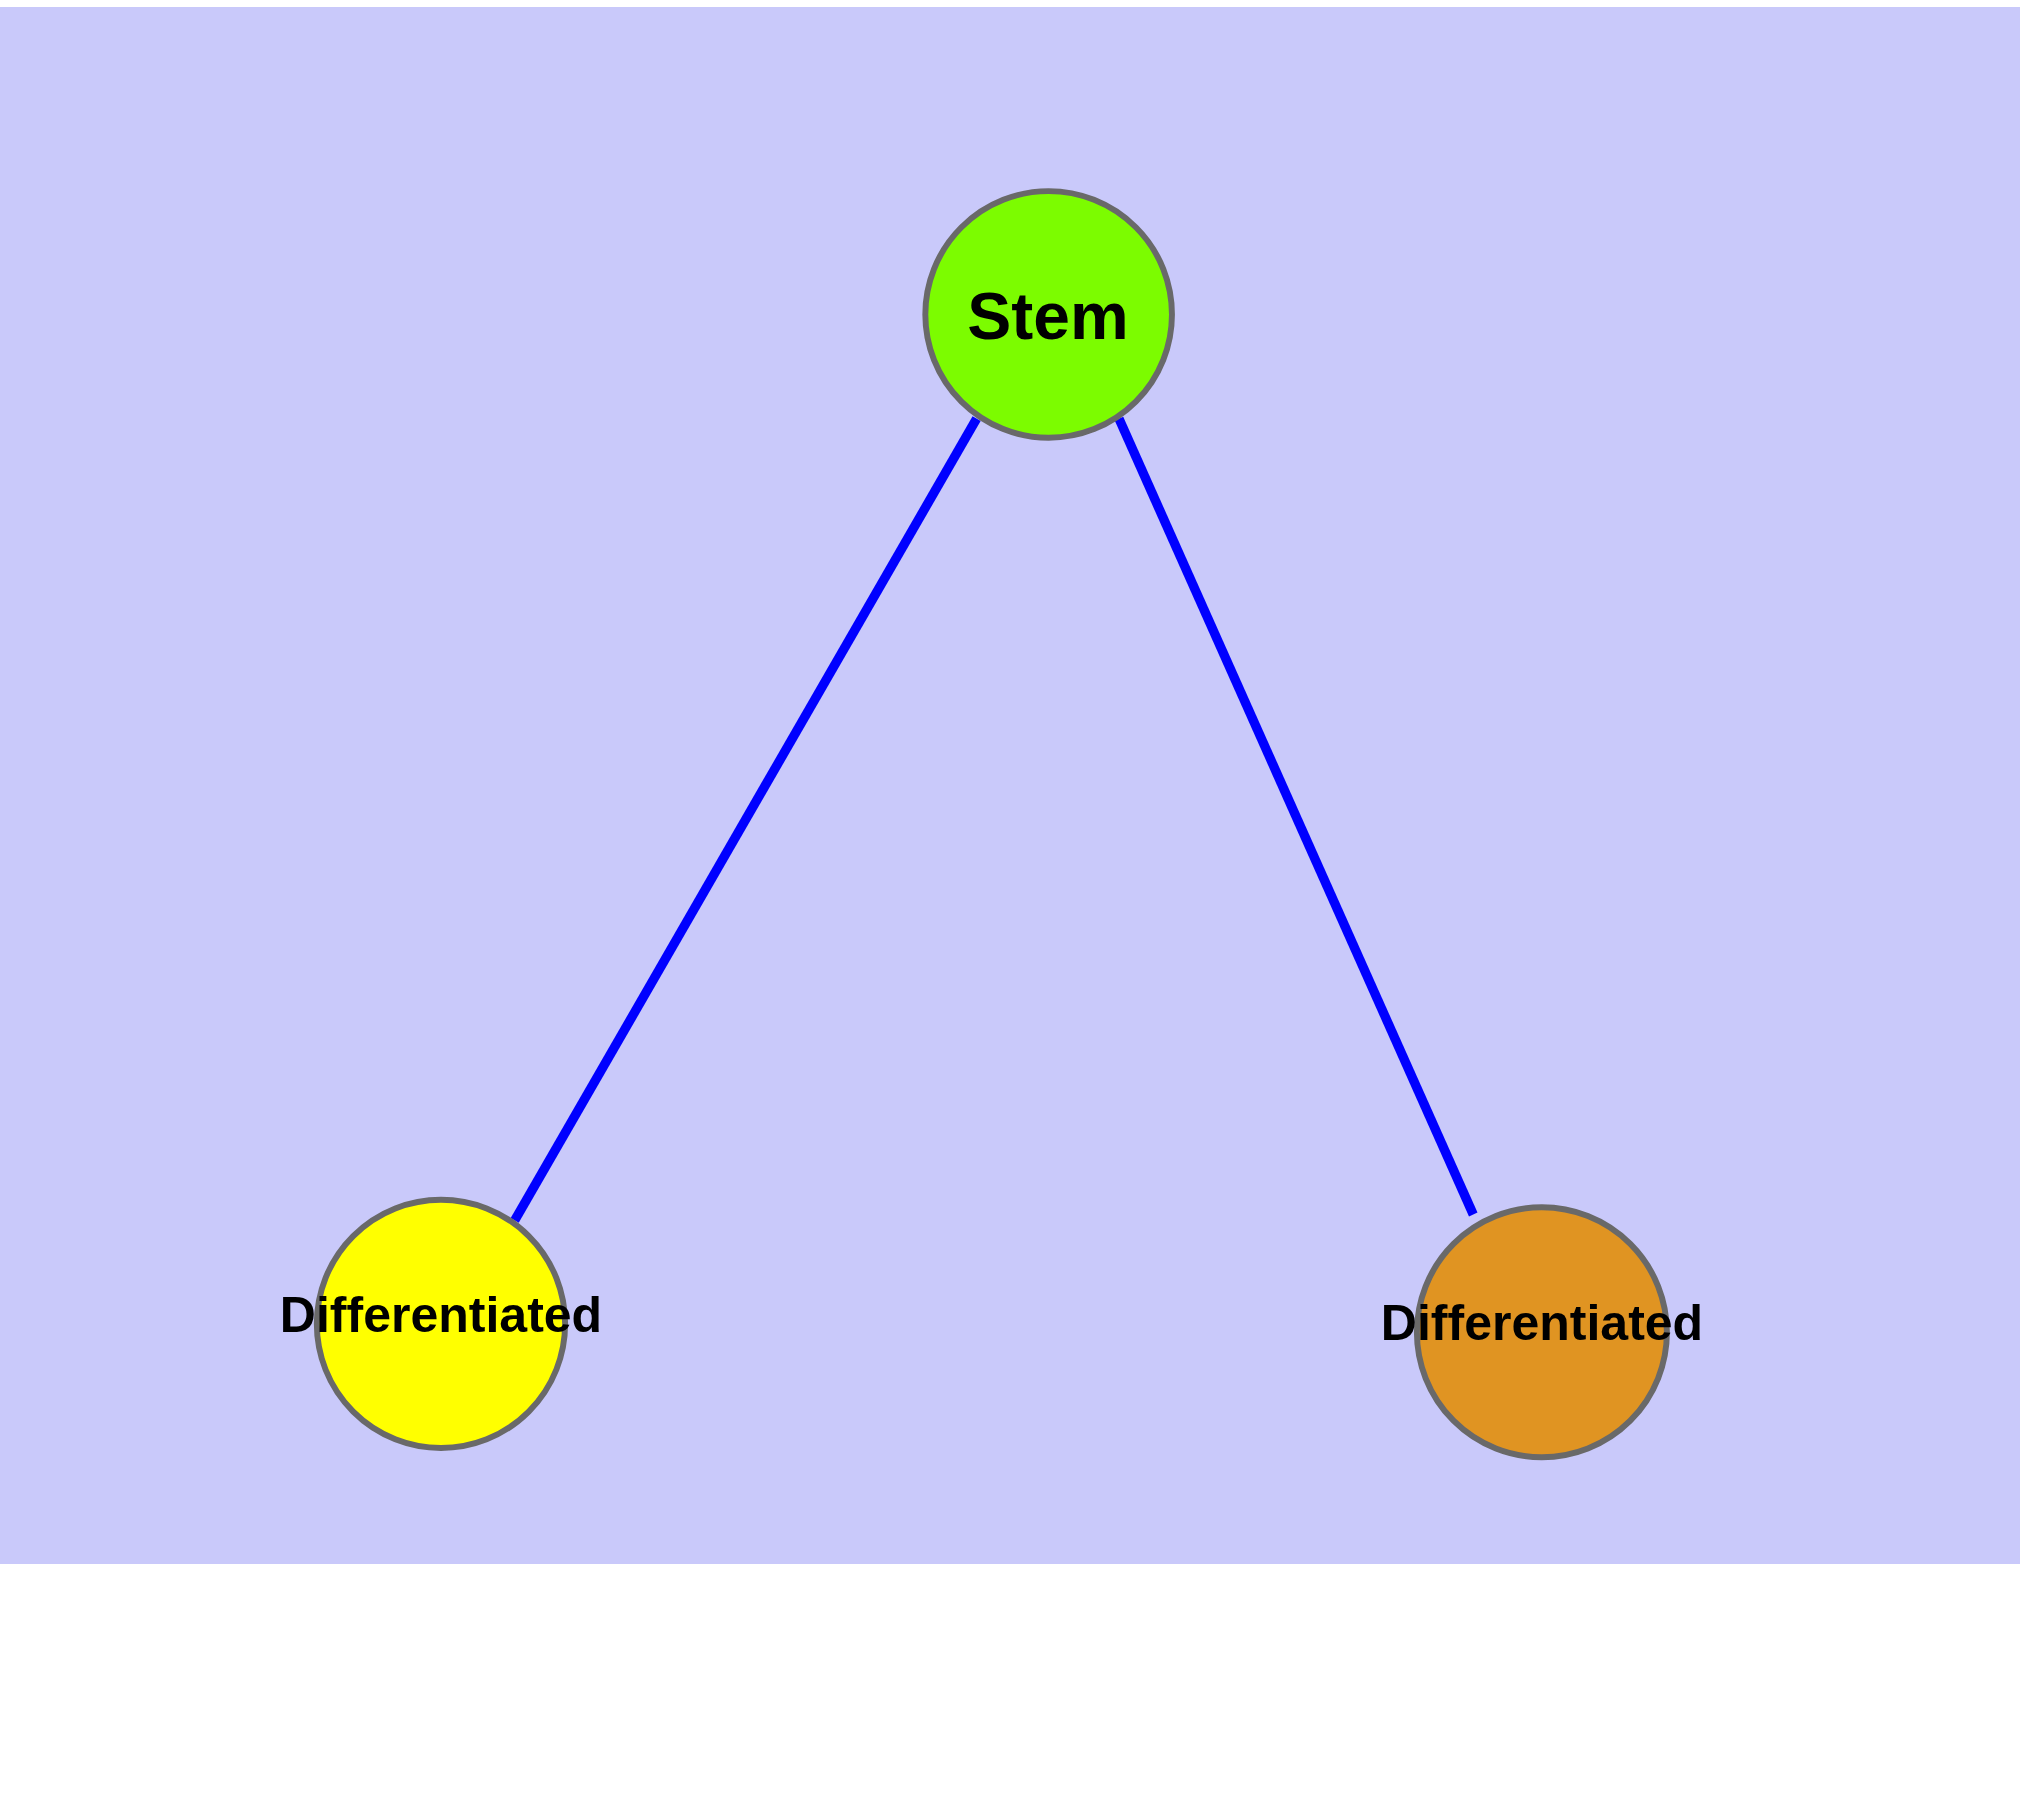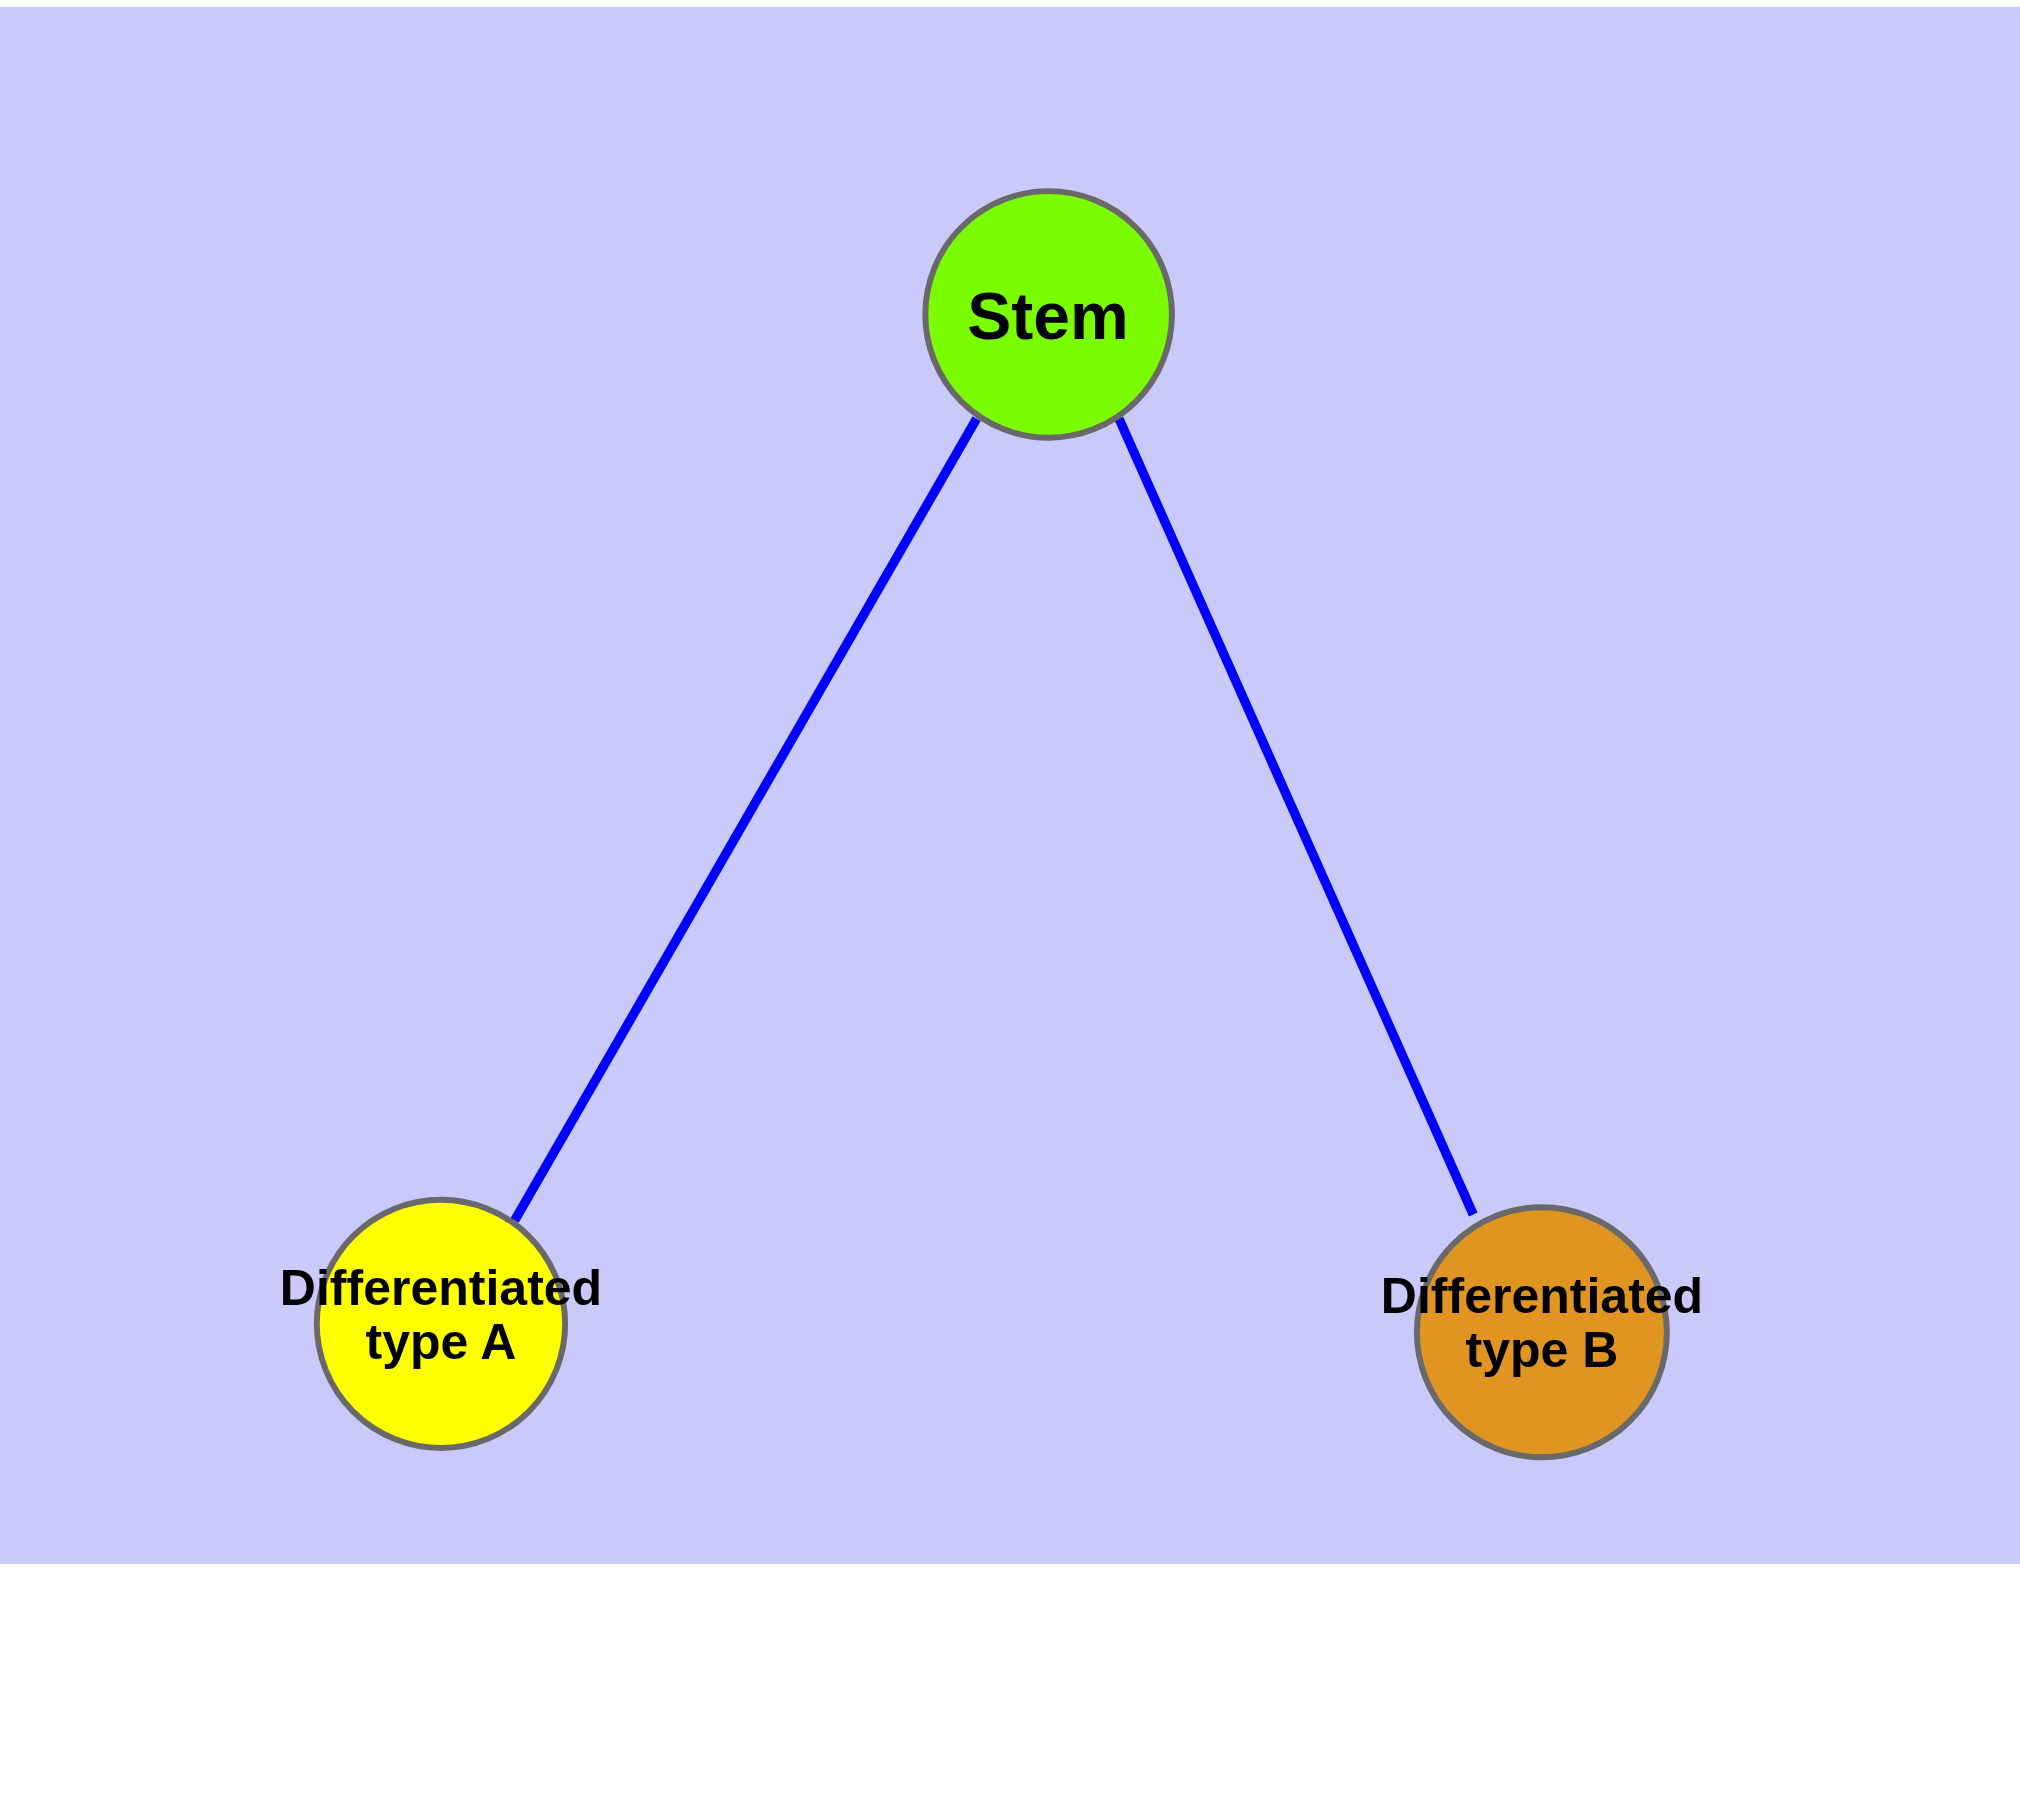--- a/index.html
+++ b/index.html
@@ -66,18 +66,18 @@
 
     <g>
       <circle id="node-stem" cx="1237" cy="371" r="145.5" fill="#7cfc00" stroke="#696969" stroke-width="7"></circle>
       <circle id="node-diff-a" cx="520" cy="1562" r="146.5" fill="#ffff00" stroke="#696969" stroke-width="7"></circle>
       <circle id="node-diff-b" cx="1819" cy="1572" r="147.5" fill="#e09422" stroke="#696969" stroke-width="7"></circle>
     </g>
   </svg>
 
   <div class="node-label big" id="label-stem" style="left: 1048px; top: 317px; color: rgb(0, 0, 0);">Stem</div>
 
-  <div class="node-label wrap" id="label-diff-a" style="left: 441px; top: 1315px; color: rgb(0, 0, 0);"><span>Differentiated</span><br><span>type A</span></div>
+  <div class="node-label wrap" id="label-diff-a" style="left: 441px; top: 1315px; color: rgb(0, 0, 0);"><span>Differentiated</span><br></div>
 
-  <div class="node-label wrap" id="label-diff-b" style="left: 1542px; top: 1323px; color: rgb(0, 0, 0);"><span>Differentiated</span><br><span>type B</span></div>
+  <div class="node-label wrap" id="label-diff-b" style="left: 1542px; top: 1323px; color: rgb(0, 0, 0);"><span>Differentiated</span><br></div>
 
 </div>
 
 
 </body></html>

